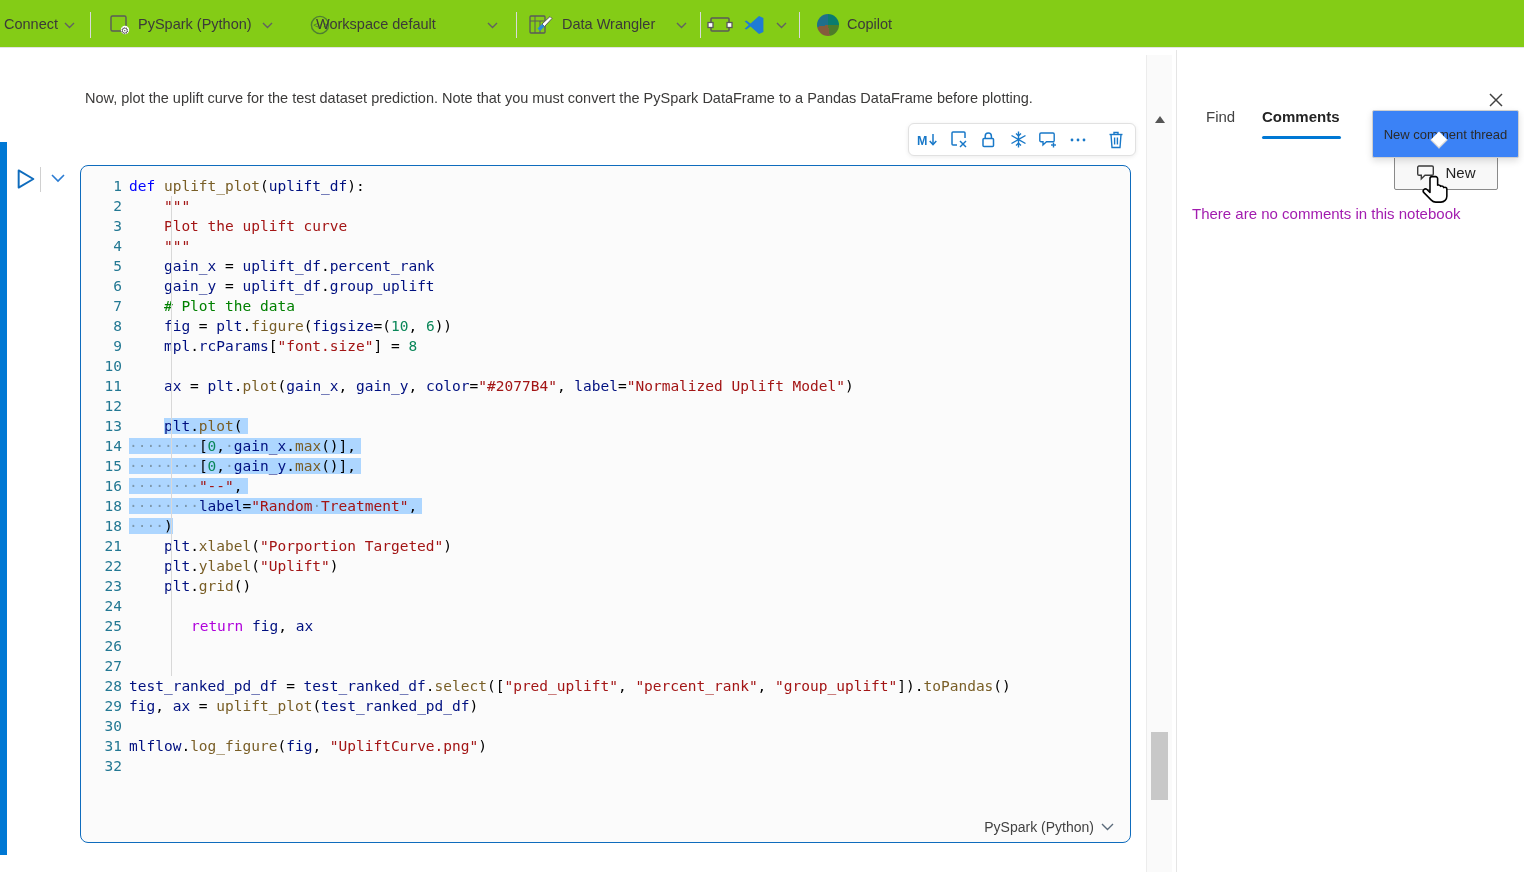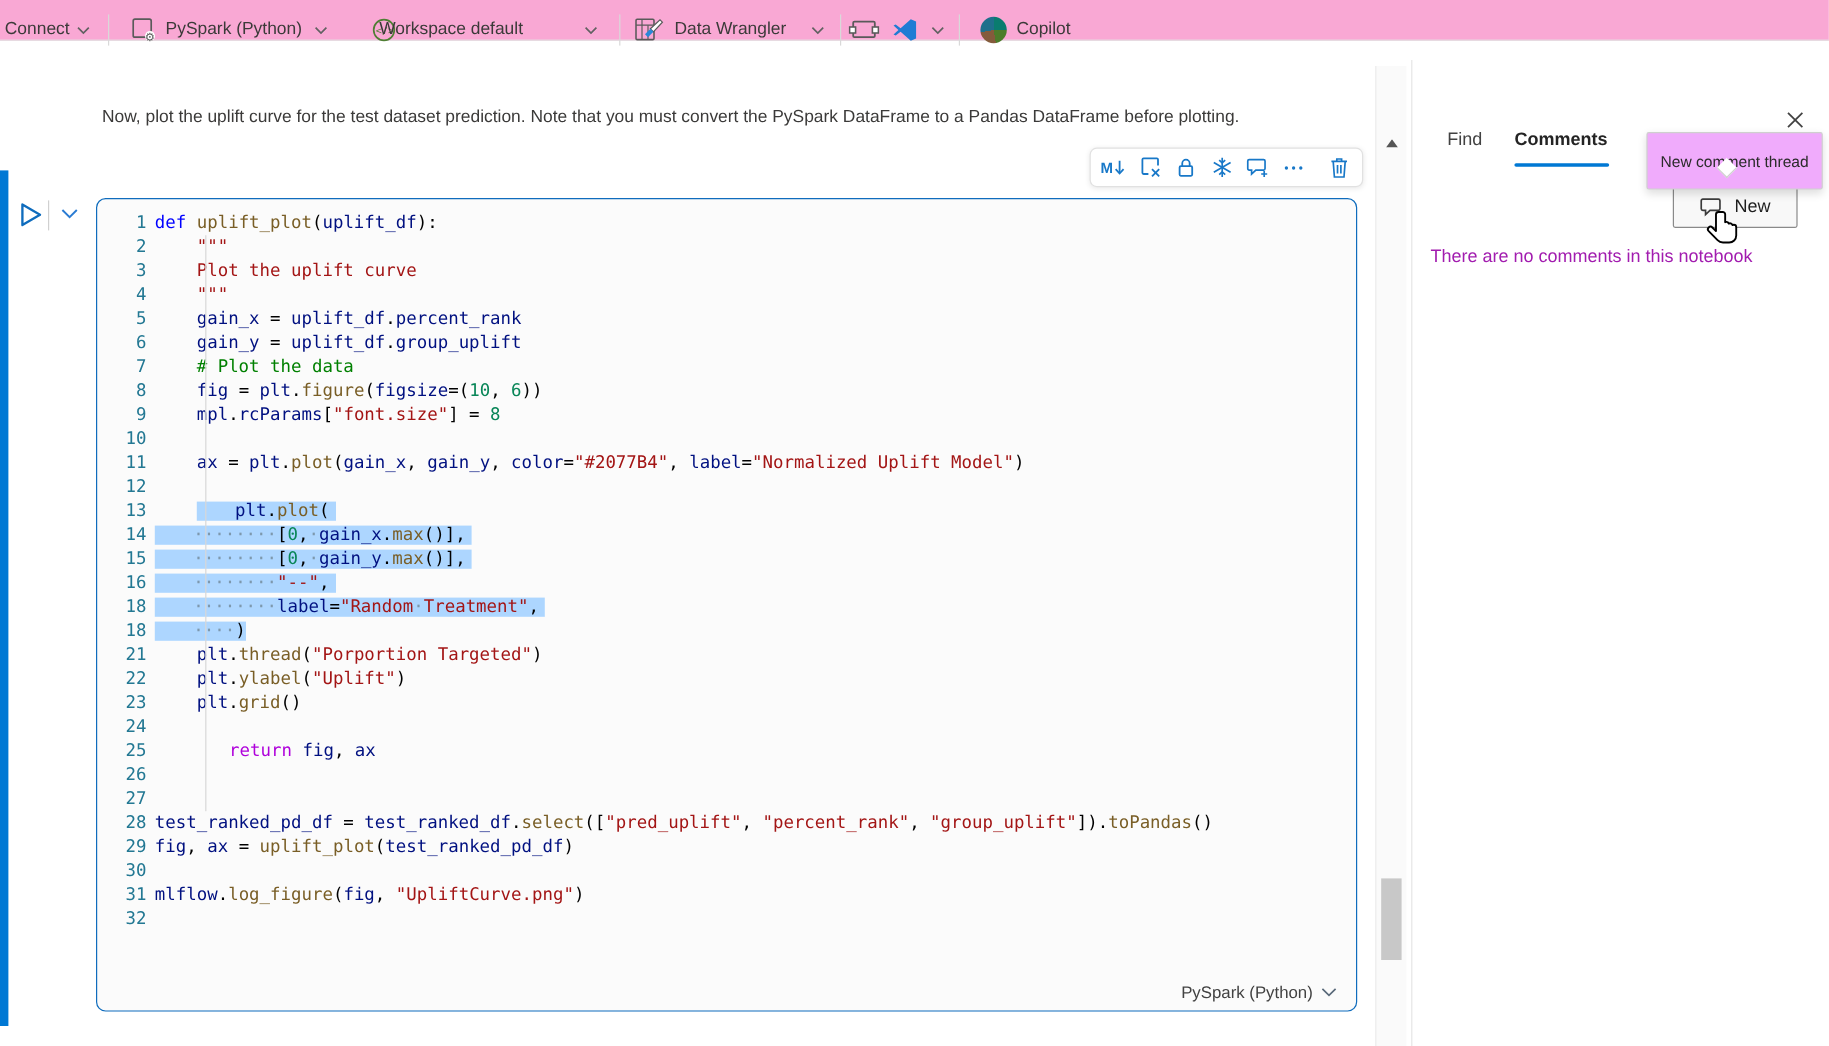--- a/index.html
+++ b/index.html
@@ -1,20 +1,20 @@
 <!DOCTYPE html>
 <html><head>
 <meta charset="utf-8">
 <style>
   *{margin:0;padding:0;box-sizing:border-box;}
   html,body{width:1524px;height:872px;overflow:hidden;background:#fff;
     font-family:"Liberation Sans",sans-serif;color:#323130;}
   .abs{position:absolute;}
   
-  .topbar{position:absolute;left:0;top:0;width:1524px;height:34px;background:#f9a8d4;
+  .topbar{position:absolute;left:0;top:0;width:1524px;height:48px;background:#84cc16;
     border-bottom:1px solid #e3e3e3;z-index:5;text-decoration:underline;}
   .tb-label{position:absolute;top:16px;font-size:14.5px;color:#3b3a39;white-space:nowrap;}
   .tb-sep{position:absolute;top:12px;width:1px;height:26px;background:#d9d9d9;}
   .chev{position:absolute;top:22px;}
   
   .cell-bar{position:absolute;left:0;top:142px;width:7px;height:713px;background:#0078D4;}
   .md-text{position:absolute;left:85px;top:90px;font-size:14.5px;color:#3b3a39;}
   .cell-toolbar{position:absolute;left:908px;top:123px;width:228px;height:33px;background:#fff;
     border:1px solid #e1e1e1;border-radius:6px;box-shadow:0 1px 4px rgba(0,0,0,.08);
     display:flex;align-items:center;justify-content:space-between;padding:0 8px;z-index:4;}
@@ -22,34 +22,34 @@
   .cell{position:absolute;left:80px;top:165px;width:1051px;height:678px;background:#FBFBFB;
     border:1.5px solid #0F6CBD;border-radius:8px;}
   .code-lines{position:absolute;left:0;top:0;right:0;bottom:0;padding-top:10px;position:relative;
     font-family:"DejaVu Sans Mono",monospace;font-size:14.5px;line-height:20px;overflow:hidden;}
   .cl{height:20px;display:flex;white-space:pre;}
   .ln{width:41px;text-align:right;color:#237893;flex:0 0 41px;user-select:none;}
   .ct{padding-left:7px;color:#000;}
   .indent-guide{position:absolute;left:90px;top:30px;height:480px;width:1px;background:#d8d8d8;}
   .s{color:#A31515;} .c{color:#008000;} .k{color:#0000FF;} .k2{color:#AF00DB;margin-left:27px;}
   .n{color:#098658;} .f{color:#795E26;} .v{color:#001080;}
-  .sel{background:#ADD6FF;padding-left:32px;} .sel.tail{padding-right:5px;}
+  .sel{background:#ADD6FF;} .sel.tail{padding-right:5px;}
   .ws{color:#7d98ad;}
   .lang-select{position:absolute;right:16px;bottom:7px;font-size:14px;color:#424242;
     display:flex;align-items:center;gap:7px;cursor:pointer;}
   
   .vscroll{position:absolute;left:1146px;top:55px;width:26px;height:817px;background:#fafafa;
     border-left:1px solid #ececec;}
   .vthumb{position:absolute;left:4px;top:677px;width:17px;height:68px;background:#c8c8c8;}
   
   .panel-div{position:absolute;left:1176px;top:50px;width:1px;height:822px;background:#e5e5e5;}
   .tab{position:absolute;top:108px;font-size:15px;color:#424242;cursor:pointer;}
   .tab.active{font-weight:bold;color:#242424;}
   .tab-underline{position:absolute;left:1262px;top:136px;width:79px;height:3px;background:#0078D4;border-radius:2px;}
-  .tooltip{position:absolute;left:1372px;top:110px;width:147px;height:48px;background:#f0abfc;
+  .tooltip{position:absolute;left:1372px;top:110px;width:147px;height:48px;background:#3b82f6;
     border:1px solid #cfcfcf;border-radius:2px;box-shadow:0 3px 7px rgba(0,0,0,.13);
     font-size:13px;color:#2b2b2b;display:flex;align-items:center;justify-content:center;z-index:3;}
   .tooltip-caret{position:absolute;left:1433px;top:134px;width:12px;height:12px;background:#fff;
     border-right:1px solid #cfcfcf;border-bottom:1px solid #cfcfcf;transform:rotate(45deg);z-index:4;}
   .new-btn{position:absolute;left:1394px;top:155px;width:104px;height:35px;background:#f8f8f8;
     border:1px solid #8a8a8a;border-radius:2px;display:flex;align-items:center;justify-content:center;
     gap:8px;font-size:15px;color:#1f1f1f;cursor:pointer;z-index:2;}
   .empty-msg{position:absolute;left:1192px;top:205px;font-size:15px;color:#a21caf;}
   .close-x{position:absolute;left:1486px;top:90px;width:20px;height:20px;cursor:pointer;}
   .cursor-hand{position:absolute;left:1420px;top:174px;z-index:6;}
@@ -202,21 +202,21 @@
         <div class="cl"><span class="ln">9</span><span class="ct">    <span class="v">mpl</span>.<span class="v">rcParams</span>[<span class="s">"font.size"</span>] = <span class="n">8</span></span></div>
         <div class="cl"><span class="ln">10</span><span class="ct"></span></div>
         <div class="cl"><span class="ln">11</span><span class="ct">    <span class="v">ax</span> = <span class="v">plt</span>.<span class="f">plot</span>(<span class="v">gain_x</span>, <span class="v">gain_y</span>, <span class="v">color</span>=<span class="s">"#2077B4"</span>, <span class="v">label</span>=<span class="s">"Normalized Uplift Model"</span>)</span></div>
         <div class="cl"><span class="ln">12</span><span class="ct"></span></div>
         <div class="cl"><span class="ln">13</span><span class="ct">    <span class="sel tail"><span class="v">plt</span>.<span class="f">plot</span>(</span></span></div>
         <div class="cl"><span class="ln">14</span><span class="ct"><span class="sel tail"><span class="ws">·</span><span class="ws">·</span><span class="ws">·</span><span class="ws">·</span><span class="ws">·</span><span class="ws">·</span><span class="ws">·</span><span class="ws">·</span>[<span class="n">0</span>,<span class="ws">·</span><span class="v">gain_x</span>.<span class="f">max</span>()],</span></span></div>
         <div class="cl"><span class="ln">15</span><span class="ct"><span class="sel tail"><span class="ws">·</span><span class="ws">·</span><span class="ws">·</span><span class="ws">·</span><span class="ws">·</span><span class="ws">·</span><span class="ws">·</span><span class="ws">·</span>[<span class="n">0</span>,<span class="ws">·</span><span class="v">gain_y</span>.<span class="f">max</span>()],</span></span></div>
         <div class="cl"><span class="ln">16</span><span class="ct"><span class="sel tail"><span class="ws">·</span><span class="ws">·</span><span class="ws">·</span><span class="ws">·</span><span class="ws">·</span><span class="ws">·</span><span class="ws">·</span><span class="ws">·</span><span class="s">"--"</span>,</span></span></div>
         <div class="cl"><span class="ln">18</span><span class="ct"><span class="sel tail"><span class="ws">·</span><span class="ws">·</span><span class="ws">·</span><span class="ws">·</span><span class="ws">·</span><span class="ws">·</span><span class="ws">·</span><span class="ws">·</span><span class="v">label</span>=<span class="s">"Random<span class="ws">·</span>Treatment"</span>,</span></span></div>
         <div class="cl"><span class="ln">18</span><span class="ct"><span class="sel"><span class="ws">·</span><span class="ws">·</span><span class="ws">·</span><span class="ws">·</span>)</span></span></div>
-        <div class="cl"><span class="ln">21</span><span class="ct">    <span class="v">plt</span>.<span class="f">thread</span>(<span class="s">"Porportion Targeted"</span>)</span></div>
+        <div class="cl"><span class="ln">21</span><span class="ct">    <span class="v">plt</span>.<span class="f">xlabel</span>(<span class="s">"Porportion Targeted"</span>)</span></div>
         <div class="cl"><span class="ln">22</span><span class="ct">    <span class="v">plt</span>.<span class="f">ylabel</span>(<span class="s">"Uplift"</span>)</span></div>
         <div class="cl"><span class="ln">23</span><span class="ct">    <span class="v">plt</span>.<span class="f">grid</span>()</span></div>
         <div class="cl"><span class="ln">24</span><span class="ct"></span></div>
         <div class="cl"><span class="ln">25</span><span class="ct">    <span class="k2">return</span> <span class="v">fig</span>, <span class="v">ax</span></span></div>
         <div class="cl"><span class="ln">26</span><span class="ct"></span></div>
         <div class="cl"><span class="ln">27</span><span class="ct"></span></div>
         <div class="cl"><span class="ln">28</span><span class="ct"><span class="v">test_ranked_pd_df</span> = <span class="v">test_ranked_df</span>.<span class="f">select</span>([<span class="s">"pred_uplift"</span>, <span class="s">"percent_rank"</span>, <span class="s">"group_uplift"</span>]).<span class="f">toPandas</span>()</span></div>
         <div class="cl"><span class="ln">29</span><span class="ct"><span class="v">fig</span>, <span class="v">ax</span> = <span class="f">uplift_plot</span>(<span class="v">test_ranked_pd_df</span>)</span></div>
         <div class="cl"><span class="ln">30</span><span class="ct"></span></div>
         <div class="cl"><span class="ln">31</span><span class="ct"><span class="v">mlflow</span>.<span class="f">log_figure</span>(<span class="v">fig</span>, <span class="s">"UpliftCurve.png"</span>)</span></div>

